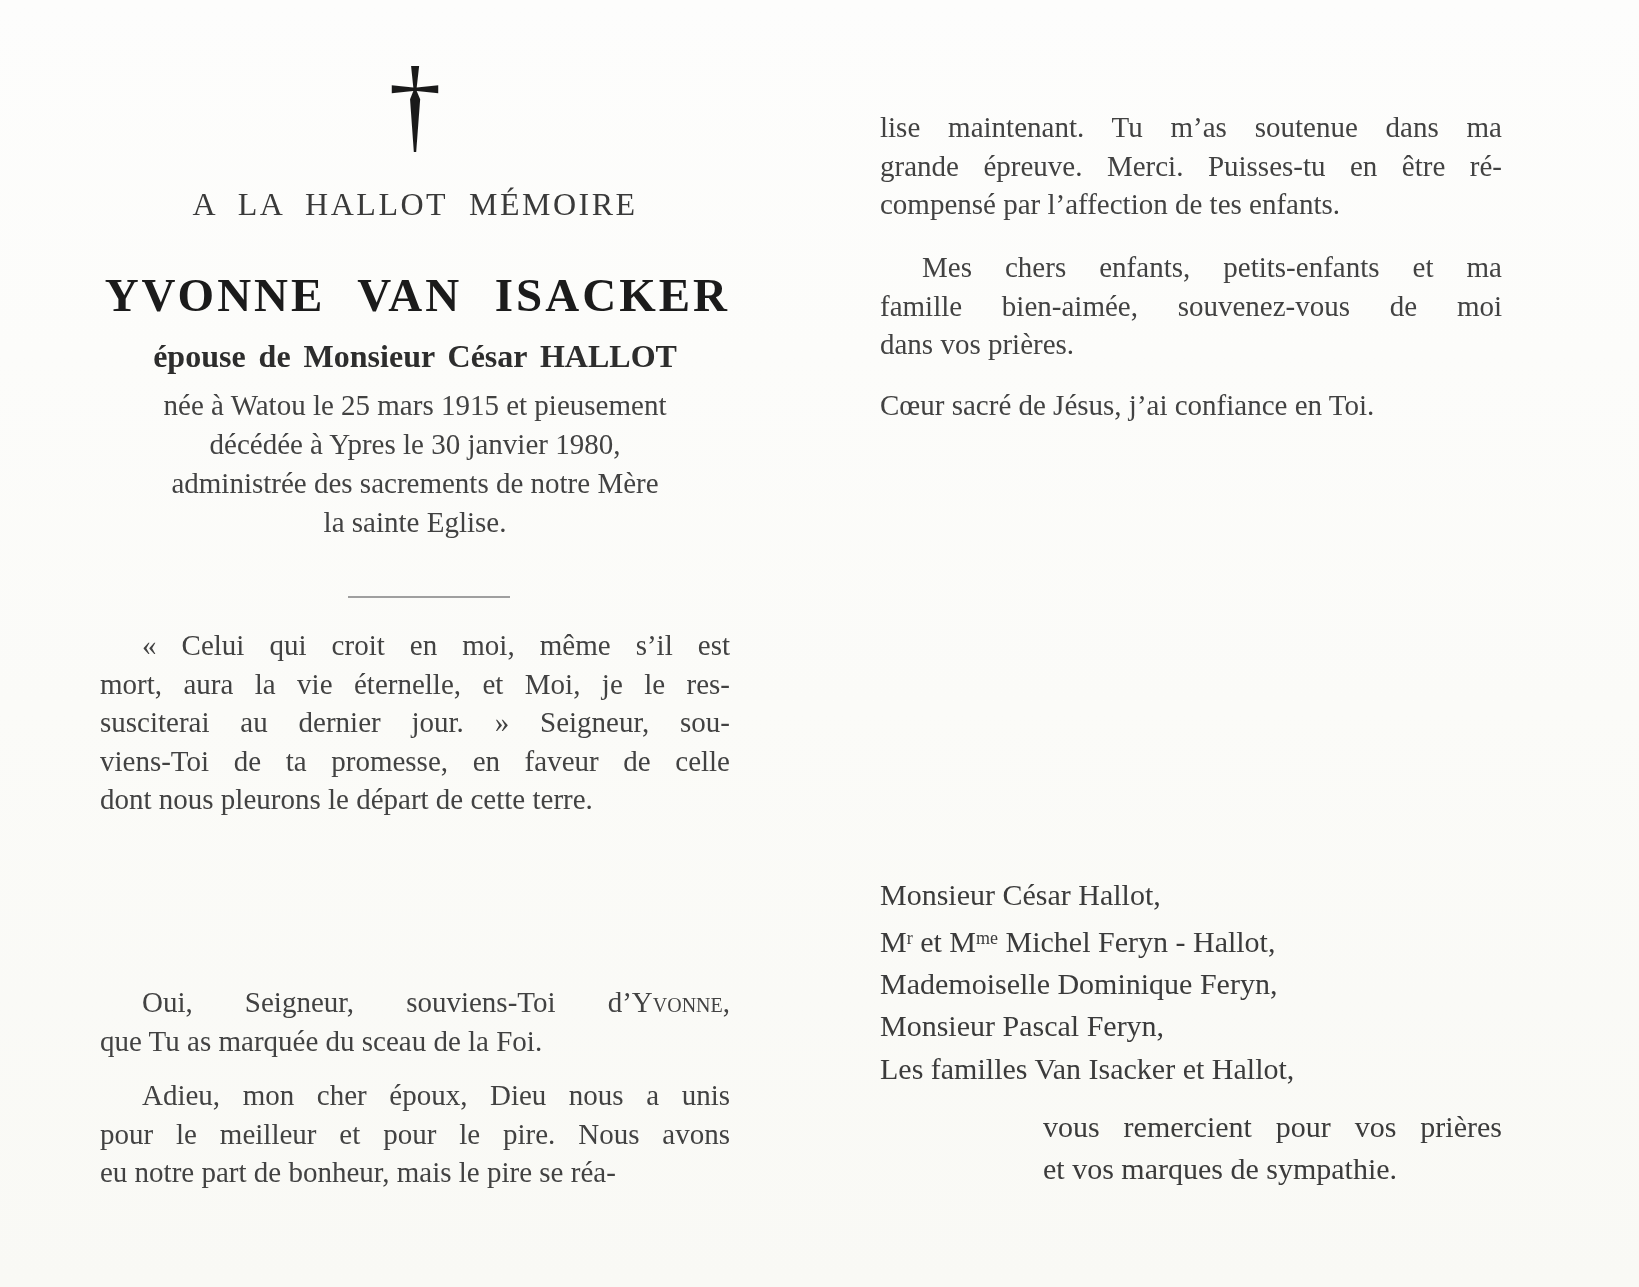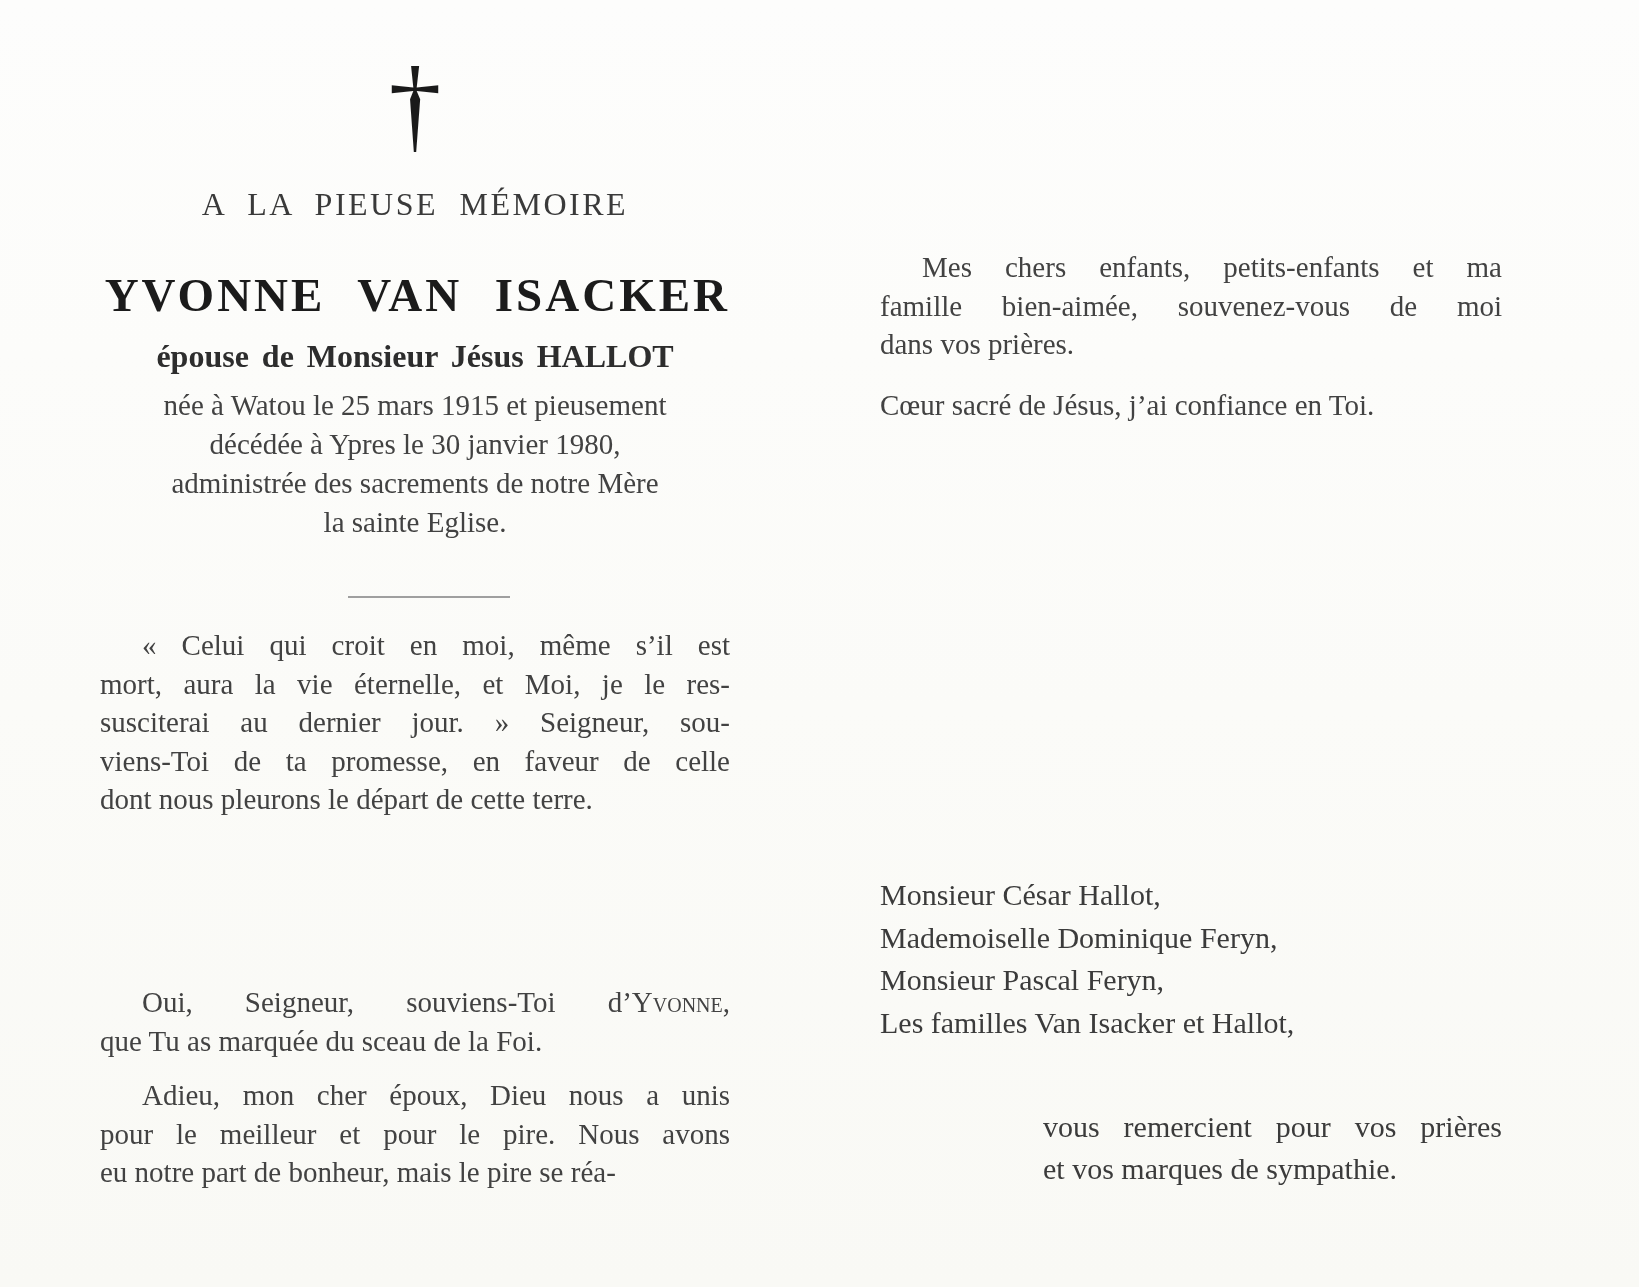--- a/index.html
+++ b/index.html
@@ -41,23 +41,23 @@
 
   .thanks { top:1106px; left:163px; width:459px; font-size:30px; line-height:42px; color:#3b3b3b; }
 </style>
 </head>
 <body>
 
 <div class="card">
 
   <div class="col col-left">
     <div class="block cross">†</div>
-    <div class="block h-mem mem1">A LA PIEUSE MÉMOIRE</div>
+    <div class="block h-mem mem1">A LA HALLOT MÉMOIRE</div>
     <div class="block h-name">YVONNE VAN ISACKER</div>
-    <div class="block h-spouse">épouse de Monsieur Jésus HALLOT</div>
+    <div class="block h-spouse">épouse de Monsieur César HALLOT</div>
     <div class="block vitals">
         <div class="vline">née à Watou le 25 mars 1915 et pieusement</div>
         <div class="vline">décédée à Ypres le 30 janvier 1980,</div>
         <div class="vline">administrée des sacrements de notre Mère</div>
         <div class="vline last">la sainte Eglise.</div>
       </div>
     <div class="divider"></div>
 
     <div class="block para indent" style="top:626px">
         <div class="jline">« Celui qui croit en moi, même s’il est</div>
@@ -74,31 +74,37 @@
     </div>
 
     <div class="block para indent" style="top:1076px">
         <div class="jline">Adieu, mon cher époux, Dieu nous a unis</div>
         <div class="jline">pour le meilleur et pour le pire. Nous avons</div>
         <div class="jline last">eu notre part de bonheur, mais le pire se réa-</div>
       </div>
   </div>
 
   <div class="col col-right">
+    <div class="block para" style="top:108px">
+        <div class="jline">lise maintenant. Tu m’as soutenue dans ma</div>
+        <div class="jline">grande épreuve. Merci. Puisses-tu en être ré-</div>
+        <div class="jline last">compensé par l’affection de tes enfants.</div>
+      </div>
 
     <div class="block para indent" style="top:248px">
         <div class="jline">Mes chers enfants, petits-enfants et ma</div>
         <div class="jline">famille bien-aimée, souvenez-vous de moi</div>
         <div class="jline last">dans vos prières.</div>
       </div>
 
     <div class="block para" style="top:386px">Cœur sacré de Jésus, j’ai confiance en Toi.</div>
 
     <div class="block names">
       <div class="nline">Monsieur César Hallot,</div>
+      <div class="nline"><span>M</span><span class="sup">r</span><span> et M</span><span class="sup">me</span><span> Michel Feryn - Hallot,</span></div>
       <div class="nline">Mademoiselle Dominique Feryn,</div>
       <div class="nline">Monsieur Pascal Feryn,</div>
       <div class="nline">Les familles Van Isacker et Hallot,</div>
     </div>
 
     <div class="block thanks">
         <div class="jline">vous remercient pour vos prières</div>
         <div class="jline last">et vos marques de sympathie.</div>
       </div>
   </div>

